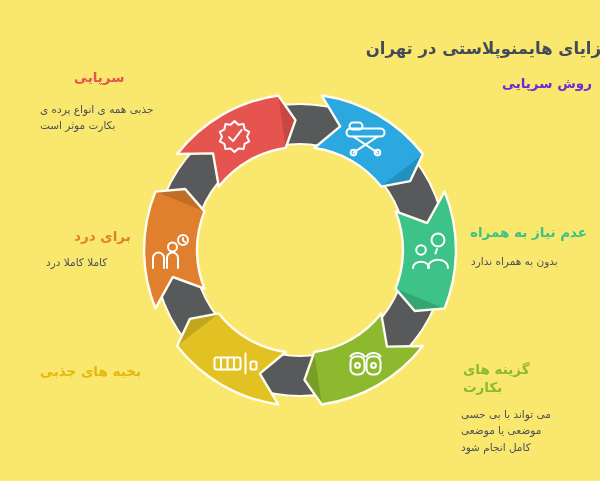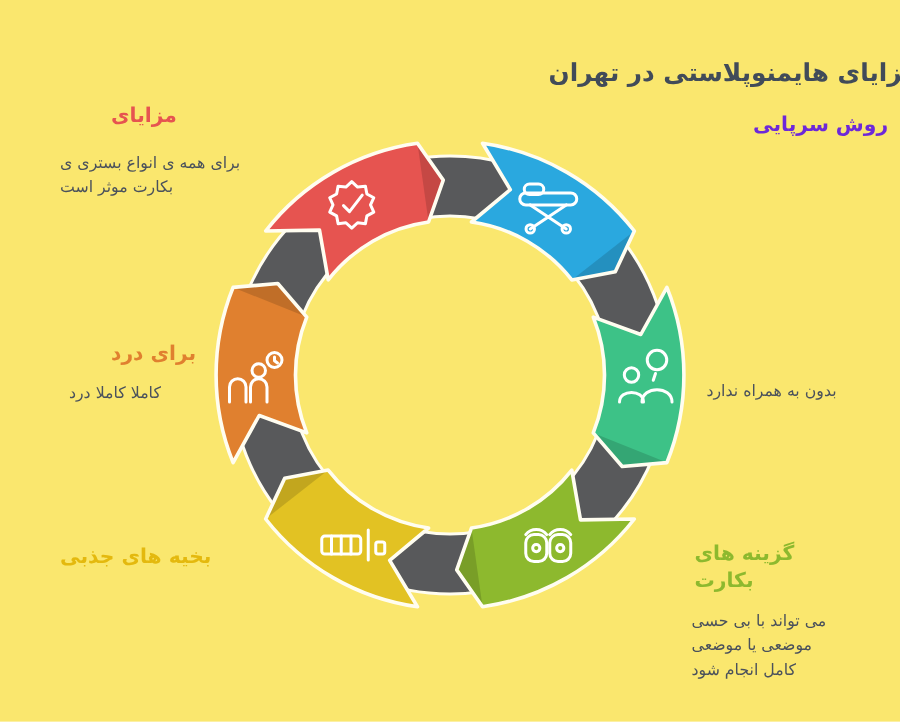--- a/index.html
+++ b/index.html
@@ -84,26 +84,27 @@
       <path d="M278.3 95.5 L 295.5 120.1 L 285.7 148.0 Z" fill="rgba(0,0,0,0.14)"></path>
       <path d="M177.1 154.0 A 156 156 0 0 1 278.3 95.5 L 295.5 120.1 L 285.7 148.0 A 103 103 0 0 0 218.8 186.6 L 213.0 153.4 Z" fill="none" stroke="#FFFDF0" stroke-width="2.4" stroke-linejoin="round"></path>
       <g transform="translate(212.5 114.6)" fill="none" stroke="#FFFFFF" stroke-width="2" stroke-linecap="round" stroke-linejoin="round">
         <path d="M22 6.5 L25.9 10.1 L31.1 9.5 L32.1 14.7 L36.7 17.2 L34.5 22 L36.7 26.8 L32.1 29.3 L31.1 34.5 L25.9 33.9 L22 37.5 L18.1 33.9 L12.9 34.5 L11.9 29.3 L7.3 26.8 L9.5 22 L7.3 17.2 L11.9 14.7 L12.9 9.5 L18.1 10.1 Z"></path>
         <path d="M16.5 22.5 l4 4 L29 15.5"></path>
       </g>
     </svg>
 
   <div class="tb hd c-blue pos-h1 nw">روش سرپایی</div>
 
+  <div class="tb hd c-green pos-h2 nw">عدم نیاز به همراه</div>
   <div class="tb ds pos-d2 nw">بدون به همراه ندارد</div>
 
   <div class="tb hd c-olive pos-h3">گزینه های بکارت</div>
   <div class="tb ds pos-d3">می تواند با بی حسی موضعی یا موضعی کامل انجام شود</div>
 
-  <div class="tb hd c-red pos-h4 nw">مزایای</div>
-  <div class="tb ds pos-d4">برای همه ی انواع بستری ی بکارت موثر است</div>
+  <div class="tb hd c-red pos-h4 nw">سرپایی</div>
+  <div class="tb ds pos-d4">جذبی همه ی انواع پرده ی بکارت موثر است</div>
 
   <div class="tb hd c-orange pos-h5 nw">برای درد</div>
   <div class="tb ds pos-d5 nw">کاملا کاملا درد</div>
 
   <div class="tb hd c-gold pos-h6 nw">بخیه های جذبی</div>
 
 </div>
 
 </body></html>

